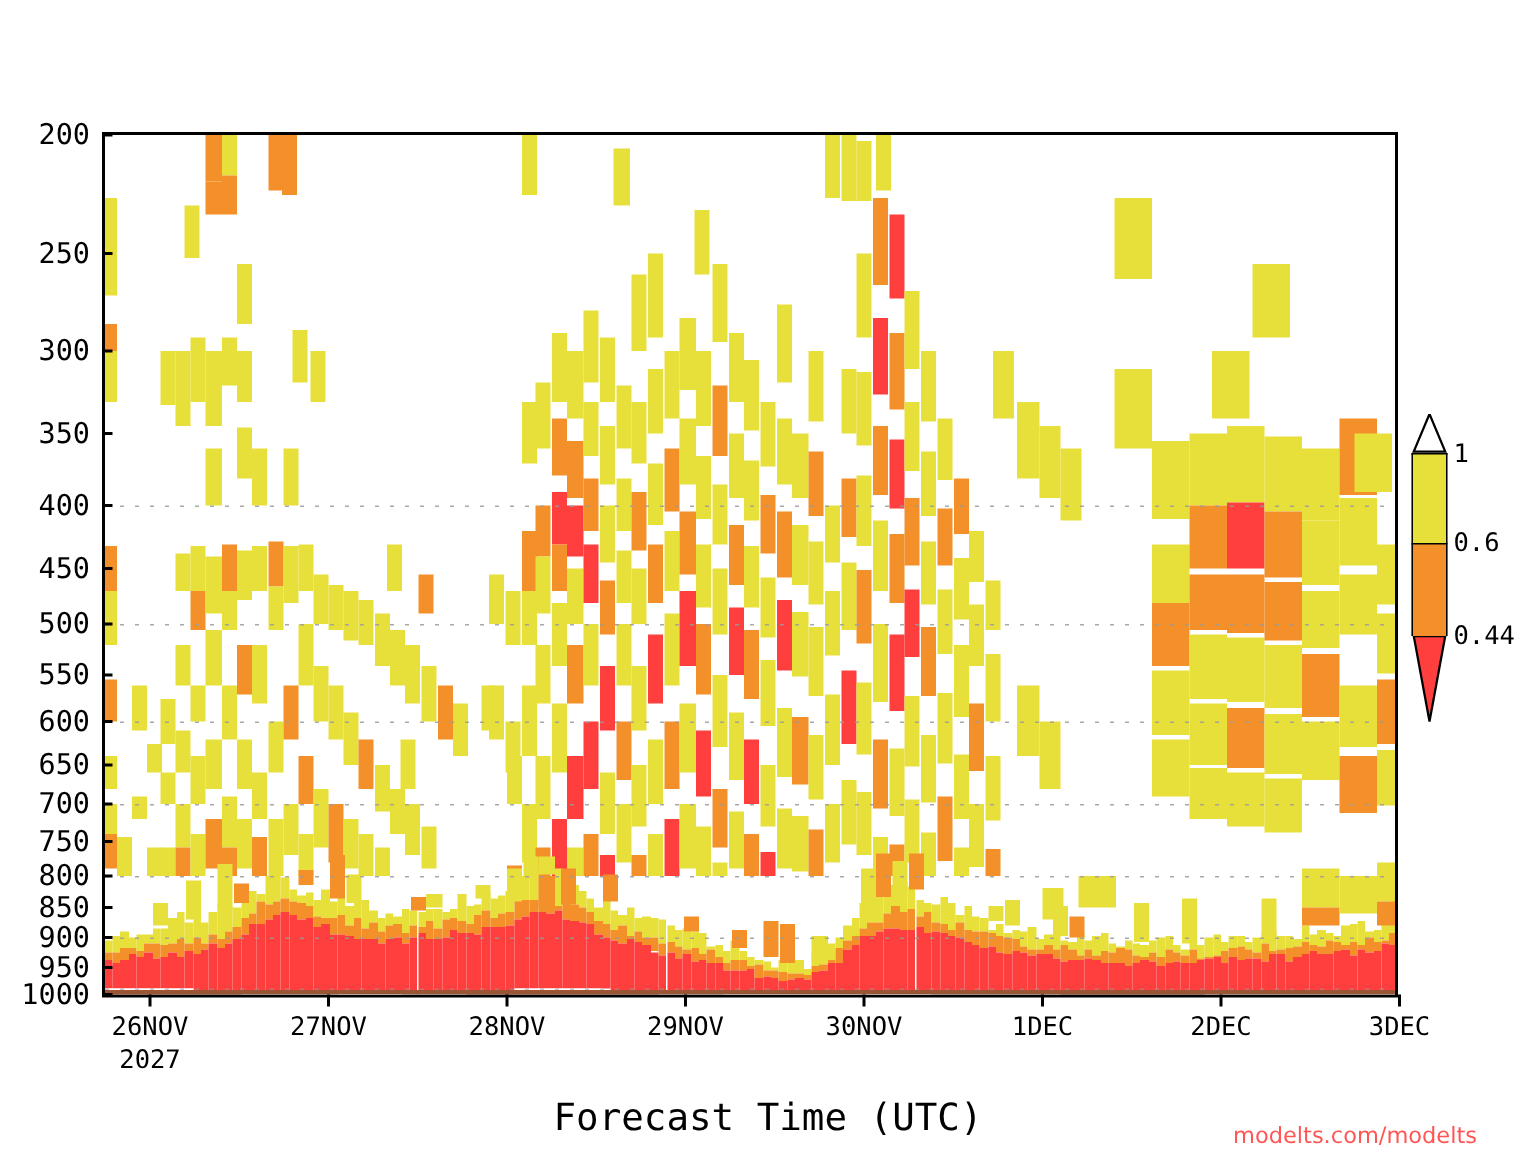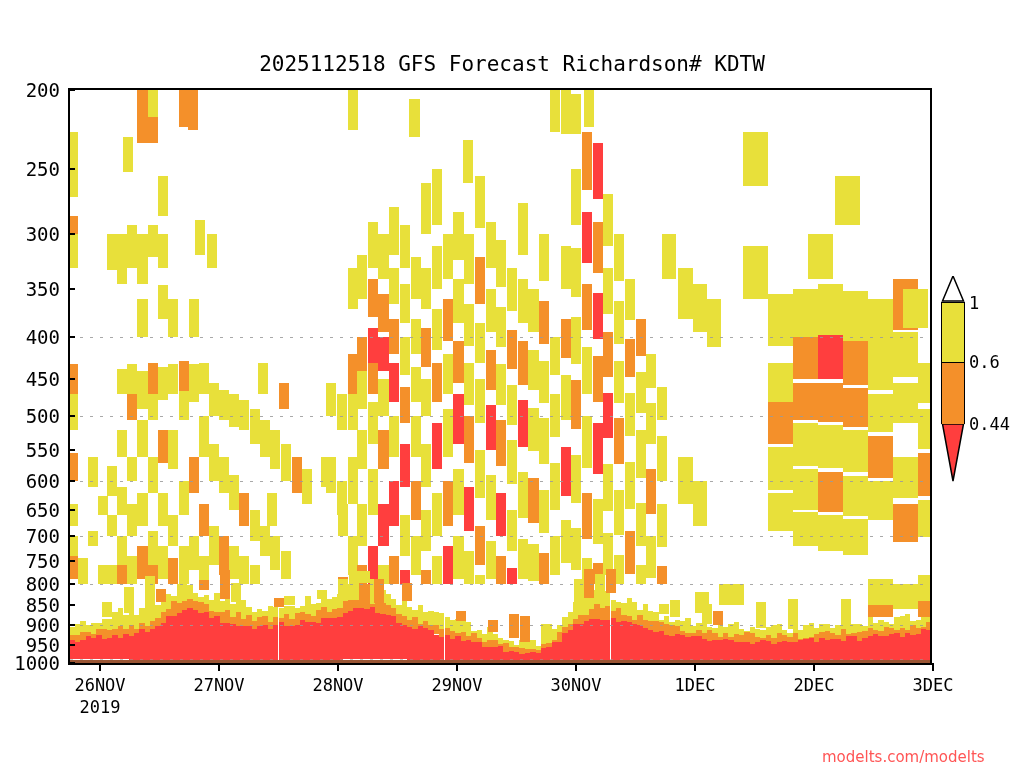--- a/index.html
+++ b/index.html
@@ -49,21 +49,20 @@
   
   #cbar{position:absolute;left:941px;top:302px;width:24px;height:155px;}
   .cseg{position:absolute;left:0;width:24px;border-left:1.5px solid #000;border-right:1.5px solid #000;box-sizing:border-box;}
   .clab{position:absolute;left:28px;font-size:17px;color:#000;transform:translateY(-11px);white-space:nowrap;}
 </style>
 </head>
 <body>
 
 <div id="stage">
 
-  <div class="title">2025112518 GFS Forecast Richardson# KDTW</div>
 
   <div id="plotwrap">
     <div id="plotframe">
       <div id="cells">
           <i style="left: -2.13px; top: 41.9337px; width: 10.115px; height: 64.911px; background: rgb(232, 224, 58);"></i>
           <i style="left: -2.13px; top: 126.094px; width: 10.115px; height: 18.2617px; background: rgb(244, 144, 42);"></i>
           <i style="left: -2.13px; top: 144.356px; width: 10.115px; height: 33.9328px; background: rgb(232, 224, 58);"></i>
           <i style="left: -2.13px; top: 274.178px; width: 10.115px; height: 30.0154px; background: rgb(244, 144, 42);"></i>
           <i style="left: -2.13px; top: 304.193px; width: 10.115px; height: 35.9927px; background: rgb(232, 224, 58);"></i>
           <i style="left: -2.13px; top: 363.377px; width: 10.115px; height: 27.7563px; background: rgb(244, 144, 42);"></i>
@@ -1122,23 +1121,24 @@
       <div class="xtk" style="left: 456px; top: 663px;"></div>
       <div class="xlab" style="left: 457px; top: 675px;">29NOV</div>
       <div class="xtk" style="left: 575px; top: 663px;"></div>
       <div class="xlab" style="left: 576px; top: 675px;">30NOV</div>
       <div class="xtk" style="left: 694px; top: 663px;"></div>
       <div class="xlab" style="left: 695px; top: 675px;">1DEC</div>
       <div class="xtk" style="left: 813px; top: 663px;"></div>
       <div class="xlab" style="left: 814px; top: 675px;">2DEC</div>
       <div class="xtk" style="left: 932px; top: 663px;"></div>
       <div class="xlab" style="left: 933px; top: 675px;">3DEC</div>
-      <div class="xsub" style="left: 100px; top: 697px;">2019</div>
+      <div class="xsub" style="left: 100px; top: 697px;">2027</div>
     </div>
 
+  <div class="axtitle">Forecast Time (UTC)</div>
   <div class="watermark">modelts.com/modelts</div>
 
   <div id="cbar">
     <svg width="24" height="26" style="position:absolute;left:0;top:-26px;">
       <polygon points="12,0 22.5,25 1.5,25" fill="#ffffff" stroke="#000" stroke-width="1.5"></polygon>
     </svg>
     <div class="cseg" style="top:0px;height:60px;background:#e8e03a;border-top:1.5px solid #000;"></div>
     <div class="cseg" style="top:60px;height:62px;background:#f4902a;border-top:1.5px solid #000;"></div>
     <svg width="24" height="58" style="position:absolute;left:0;top:122px;">
       <polygon points="1.5,0 22.5,0 12,57" fill="#ff3e3e" stroke="#000" stroke-width="1.5"></polygon>

